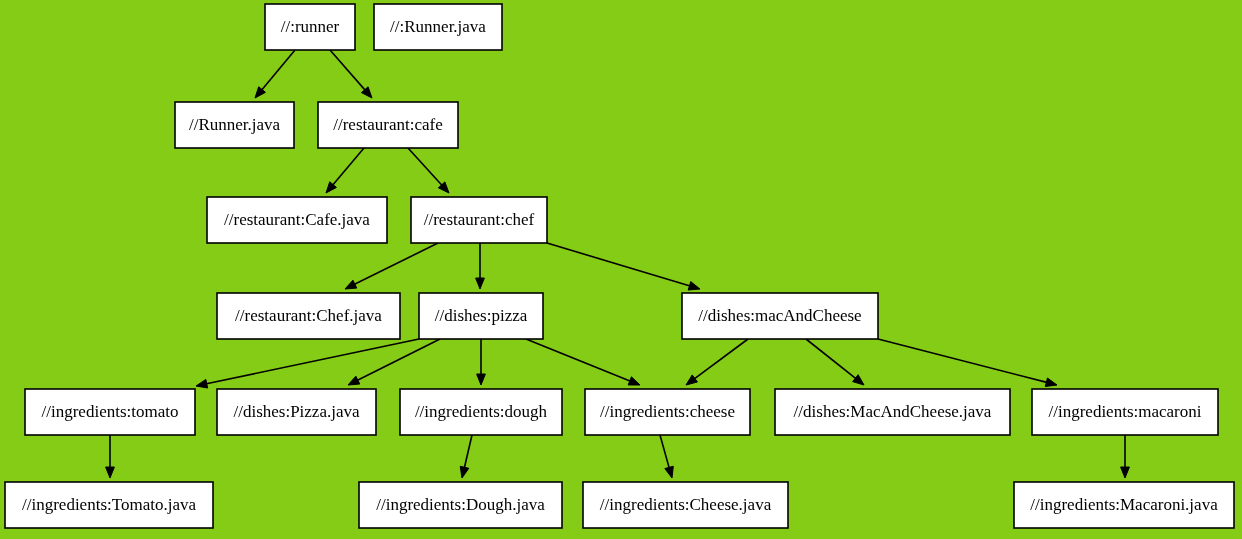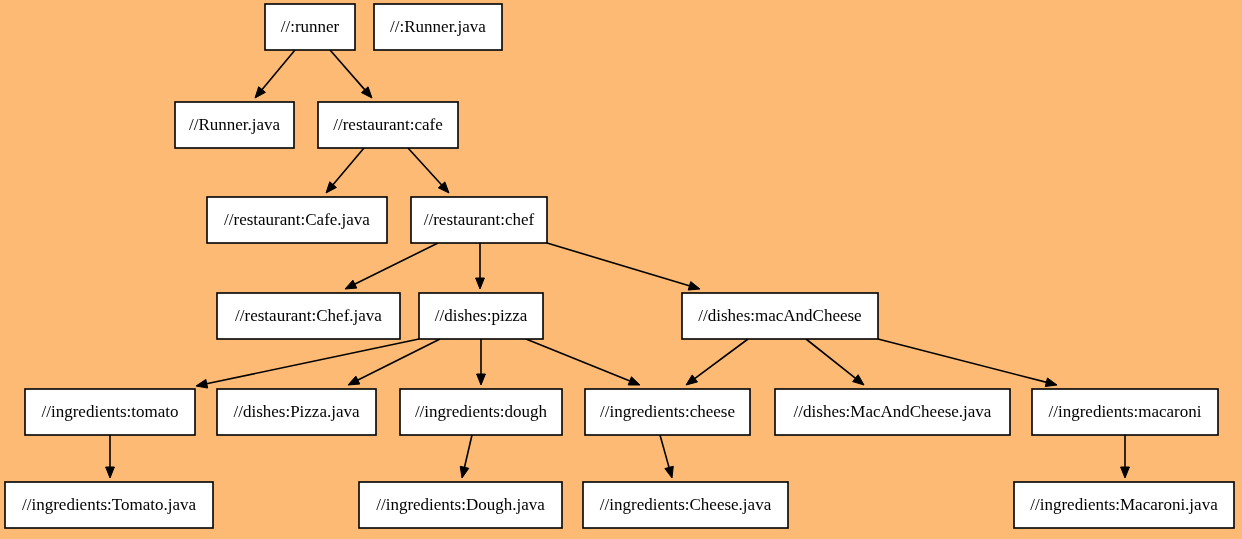--- a/index.html
+++ b/index.html
@@ -10,21 +10,21 @@
   body {
     width: 1242px;
     height: 539px;
     overflow: hidden;
     font-family: "Liberation Serif", "DejaVu Serif", serif;
   }
   #graph-root {
     position: relative;
     width: 1242px;
     height: 539px;
-    background: #fdba74;
+    background: #84cc16;
   }
   svg#graph-canvas {
     display: block;
     width: 1242px;
     height: 539px;
   }
   .node-box {
     fill: #ffffff;
     stroke: #000000;
     stroke-width: 1.6;

